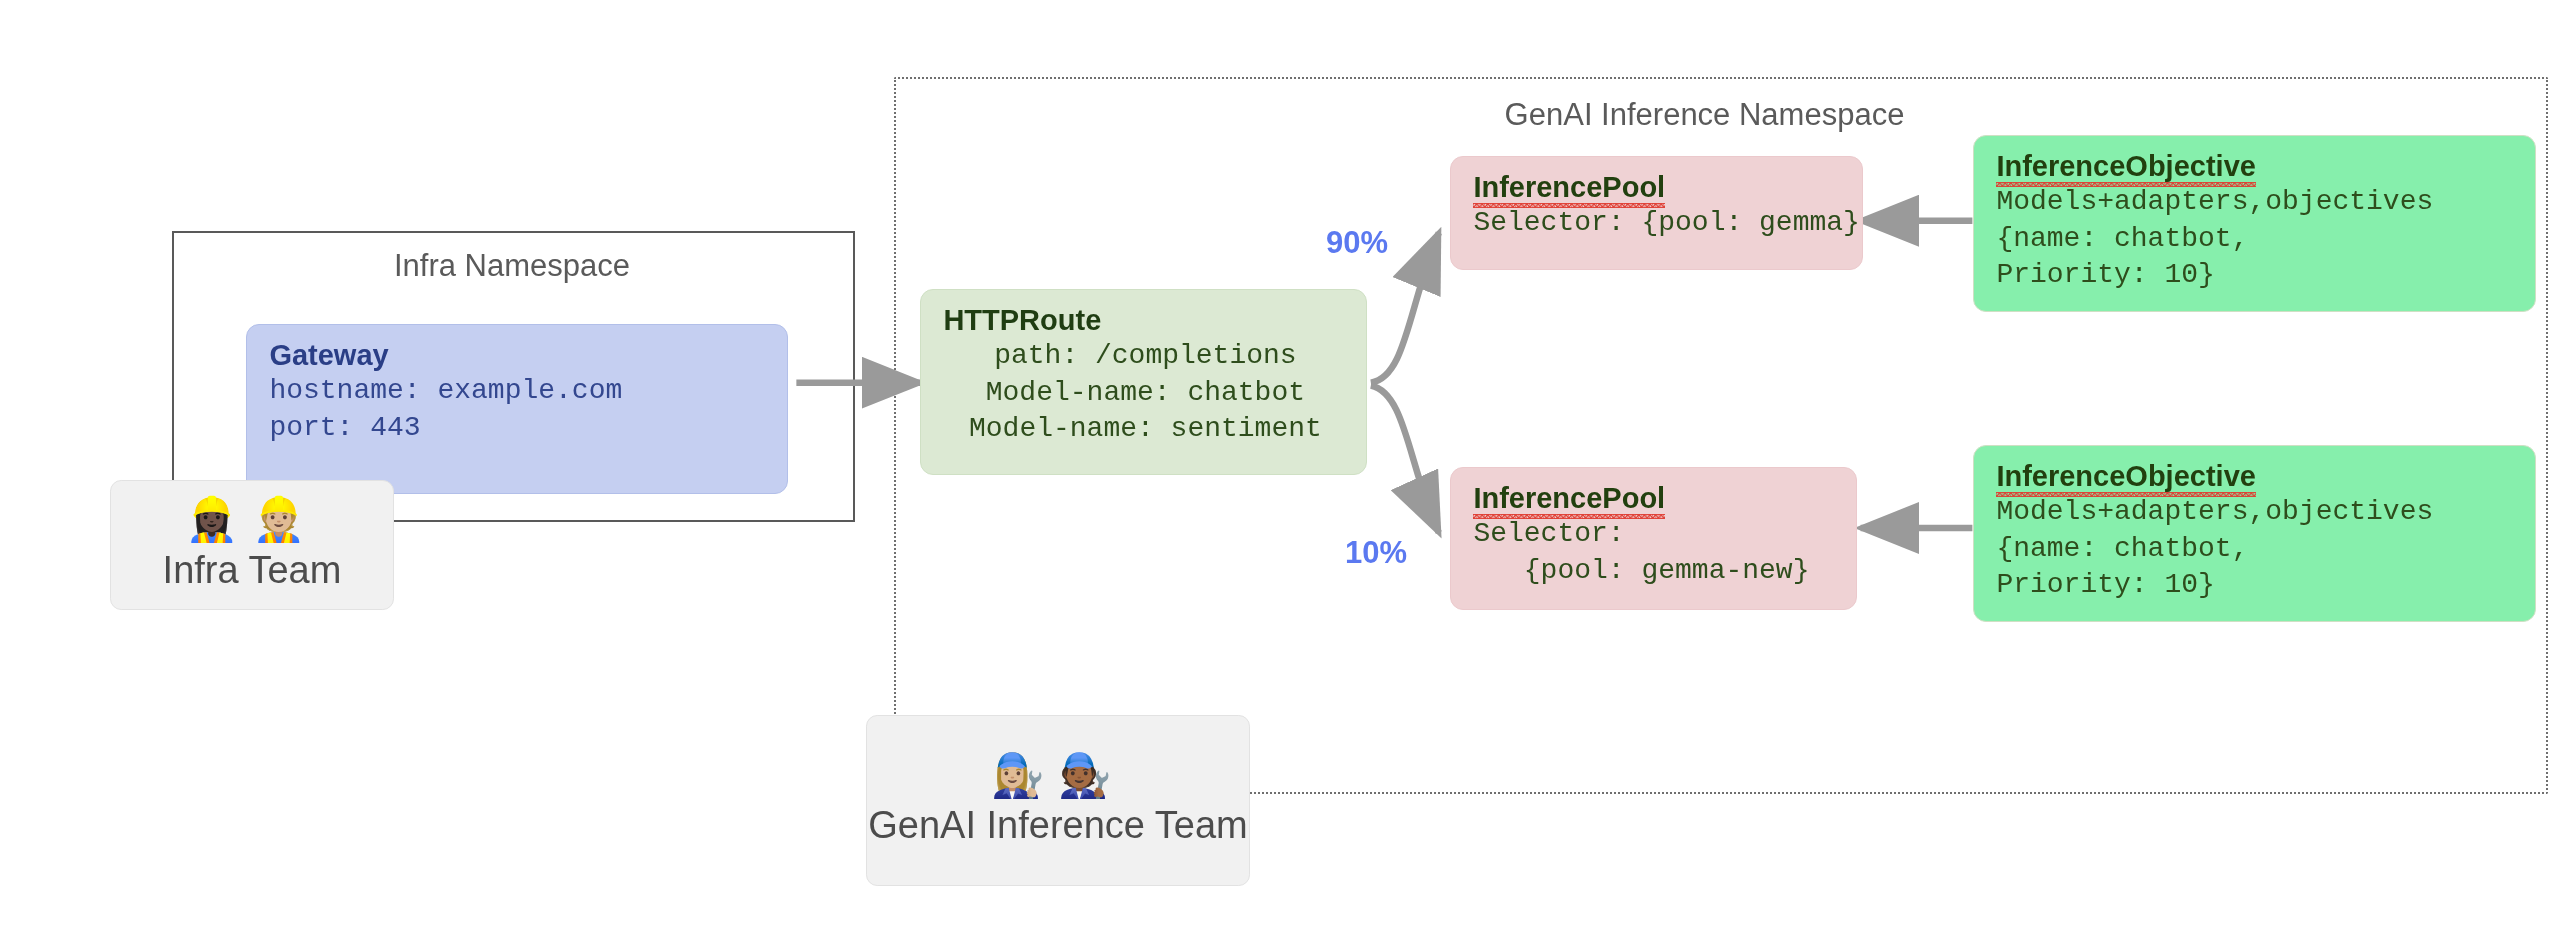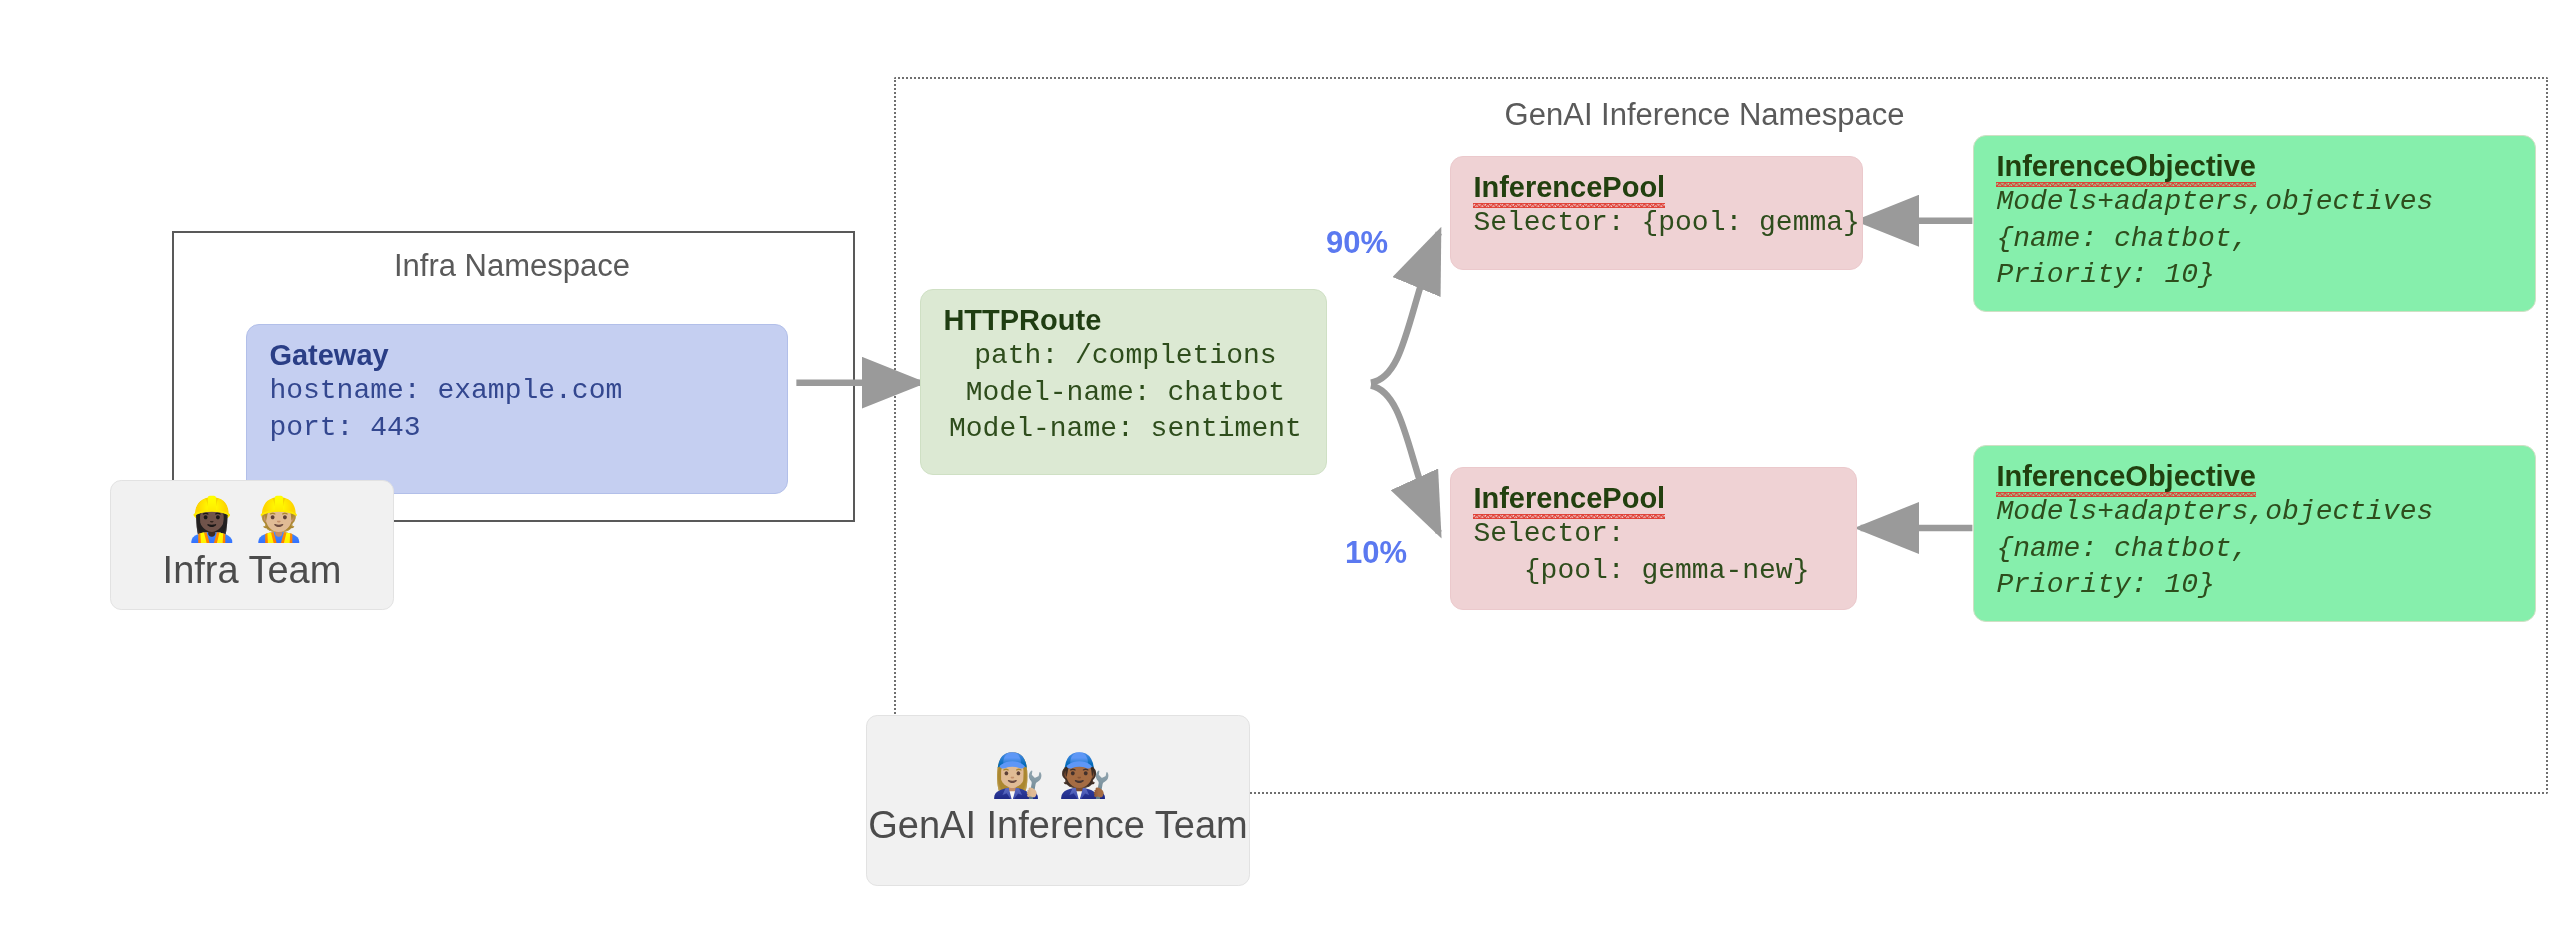--- a/index.html
+++ b/index.html
@@ -82,21 +82,21 @@
     border: 1.9px solid #ebc9cc;
   }
   .card-pool .card-title { color: #22400f; }
   .card-pool .card-line  { color: #2e4d1c; }
 
   .card-objective {
     background: #86efac;
     border: 1.9px solid #cfe0c4;
   }
   .card-objective .card-title { color: #22400f; }
-  .card-objective .card-line  { color: #2e4d1c; font-style: italic; }
+  .card-objective .card-line  { color: #2e4d1c; }
 
   
   .squiggle {
     position: relative;
     display: inline-block;
   }
   .squiggle::after {
     content: "";
     position: absolute;
     left: 0;
@@ -188,21 +188,21 @@
 
     <line x1="2118" y1="567" x2="1998" y2="567" stroke="#9a9a9a" stroke-width="7" marker-end="url(#arrowhead)"></line>
   </svg>
 
   <div class="card card-gateway" style="left:246px; top:324px; width:542px; height:170px;">
     <div class="card-title">Gateway</div>
     <div class="card-line">hostname: example.com</div>
     <div class="card-line">port: 443</div>
   </div>
 
-  <div class="card card-route" style="left:920px; top:289px; width:407px; height:186px;">
+  <div class="card card-route" style="left:920px; top:289px; width:447px; height:186px;">
     <div class="card-title">HTTPRoute</div>
     <div class="card-line">path: /completions</div>
     <div class="card-line">Model-name: chatbot</div>
     <div class="card-line">Model-name: sentiment</div>
   </div>
 
   <div class="card card-pool" style="left:1450px; top:156px; width:413px; height:114px;">
     <div class="card-title squiggle">InferencePool</div>
     <div class="card-line">Selector: {pool: gemma}</div>
   </div>

